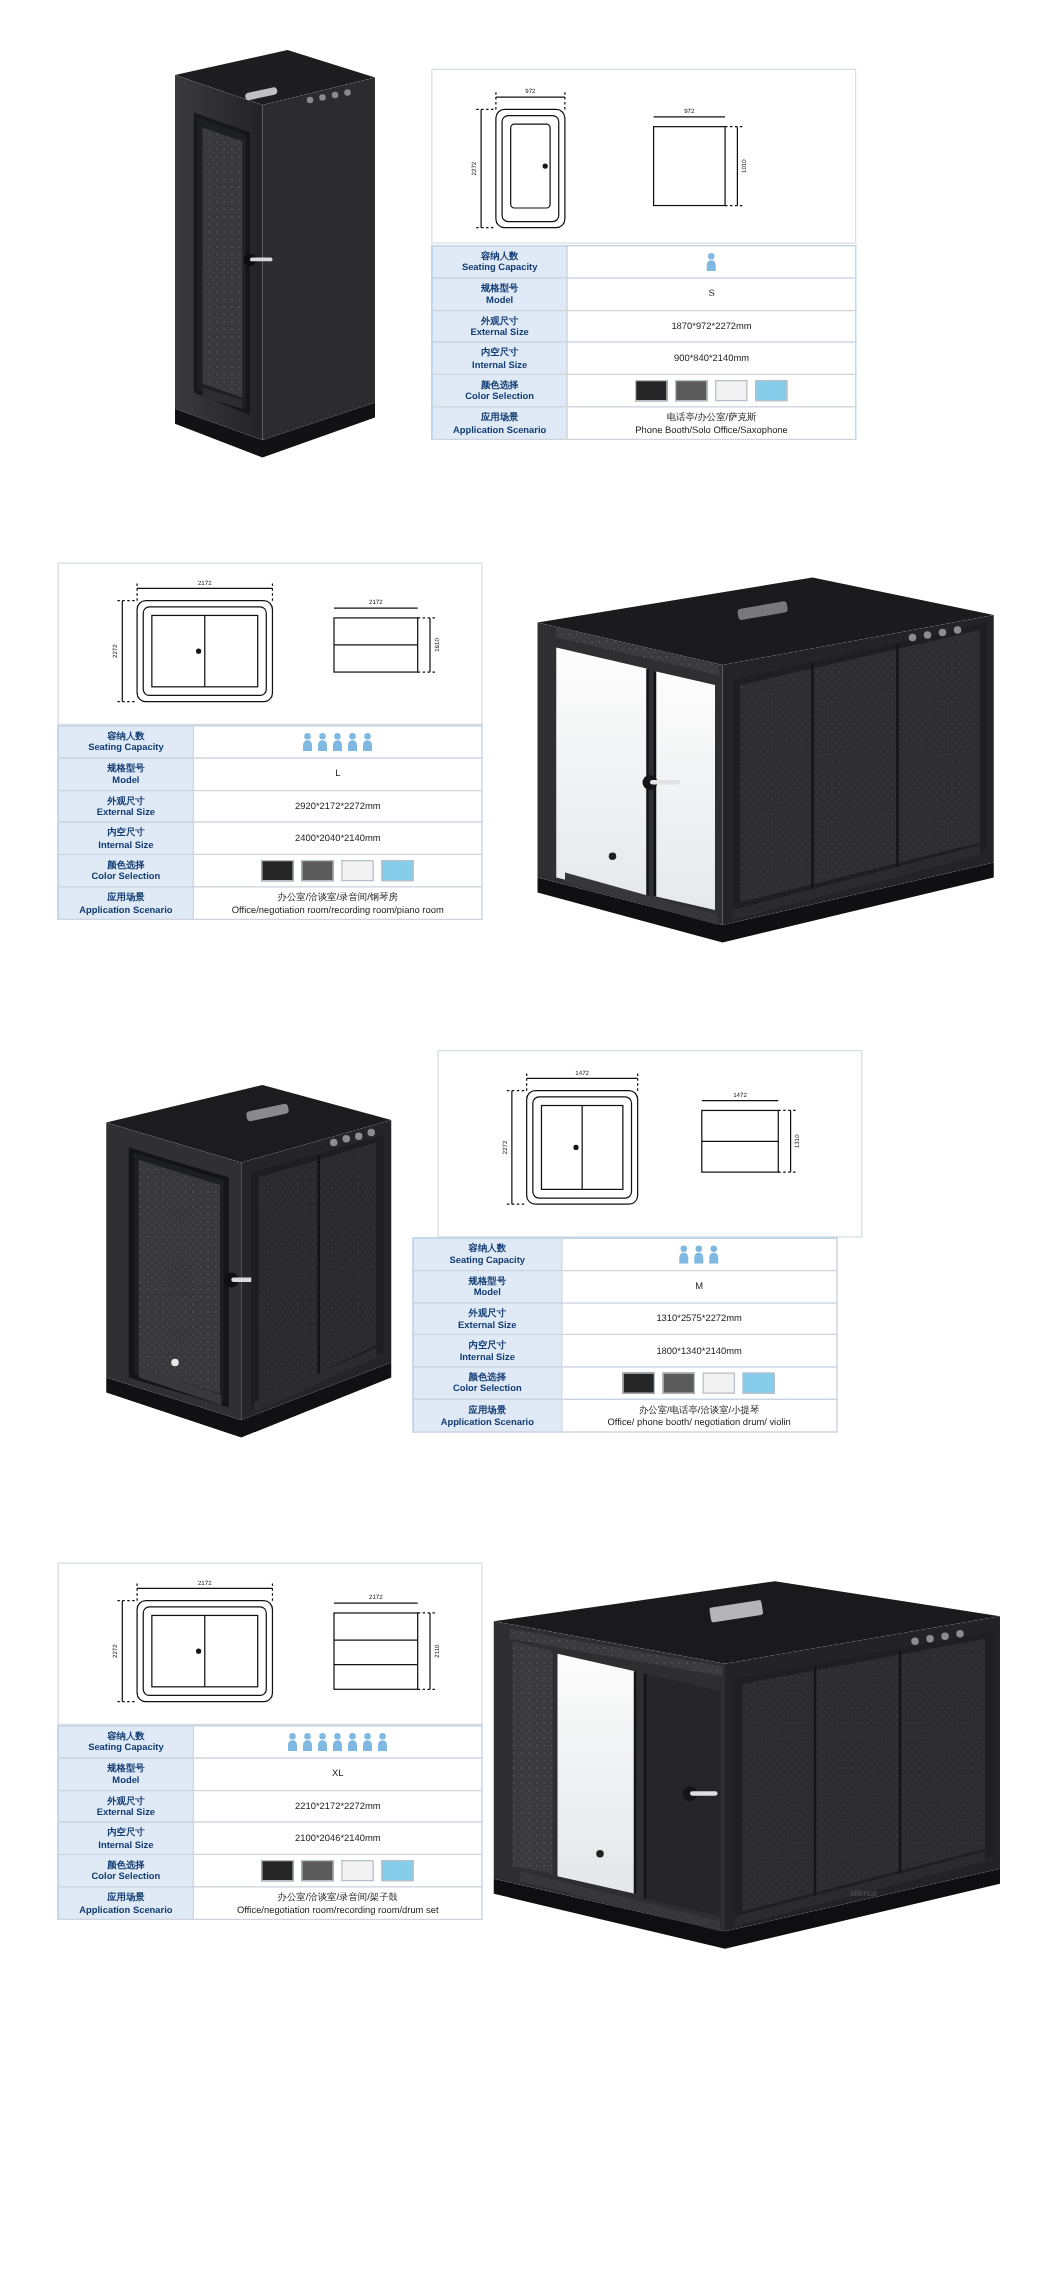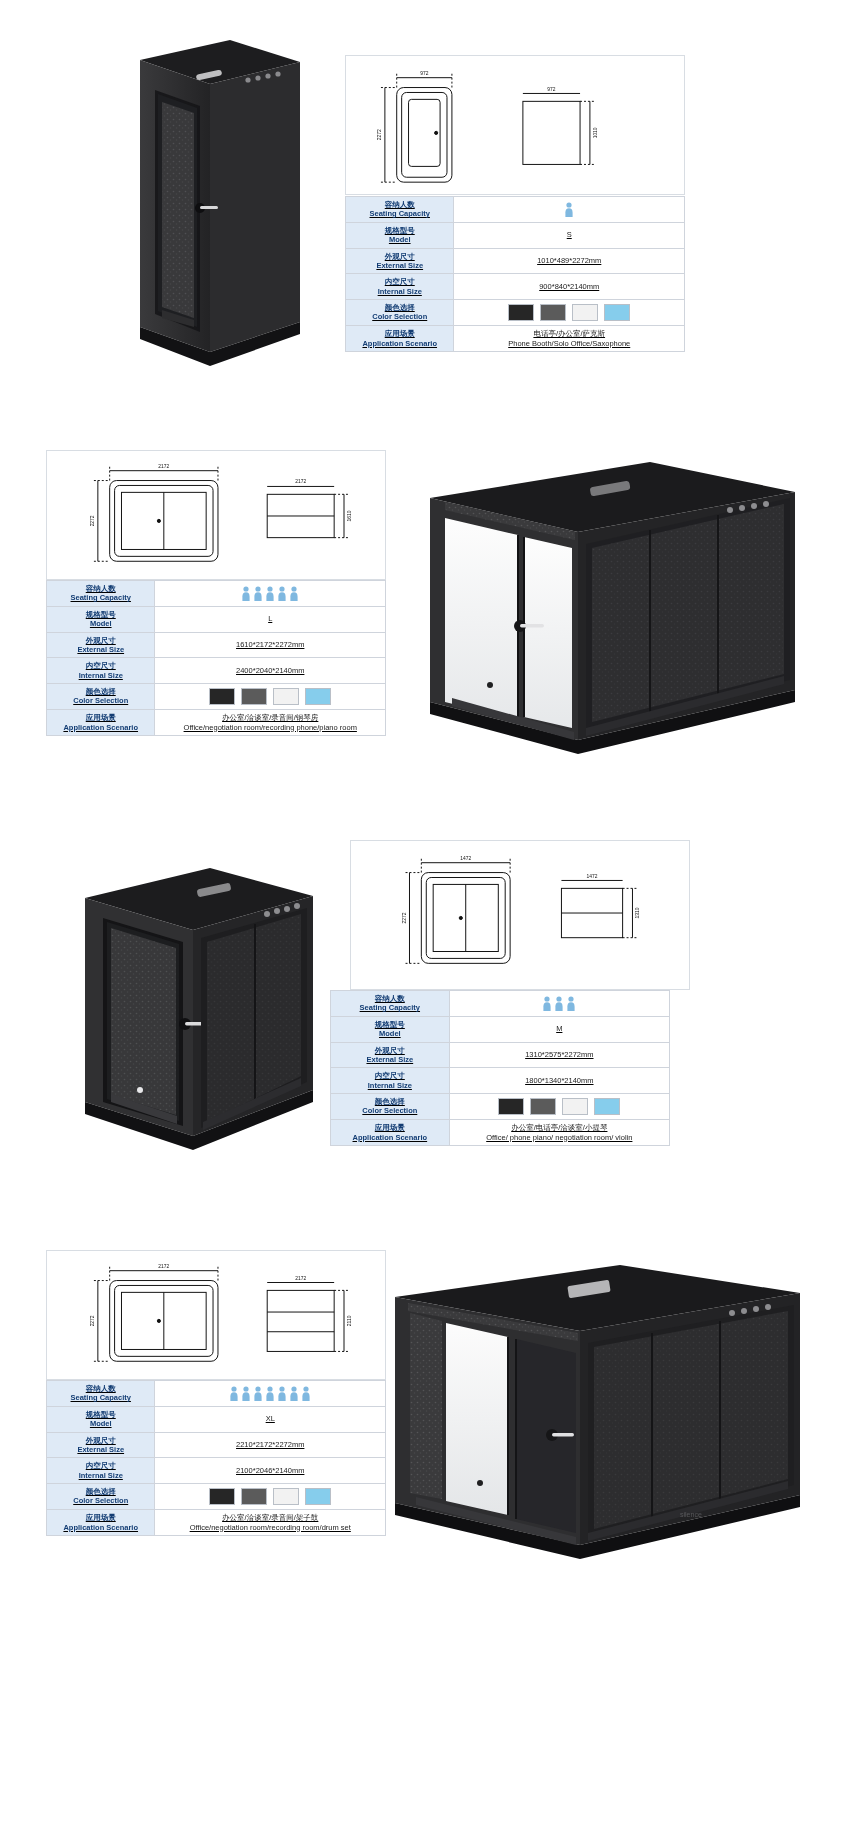--- a/index.html
+++ b/index.html
@@ -23,21 +23,20 @@
   
   .booth-wrap { position: absolute; }
   .booth { width: 100%; height: 100%; display: block; }
 
   
   .spec {
     border-collapse: collapse;
     width: 100%;
     table-layout: fixed;
     background: #7dd3fc;
-    text-decoration: underline;
   }
   .spec td {
     border: 1px solid #cfd4dc;
     vertical-align: middle;
   }
   .spec td.label {
     background: #dfeaf6;
     color: #123c73;
     text-align: center;
     font-weight: bold;
@@ -179,21 +178,21 @@
               <span class="cn">规格型号</span>
               <span class="en">Model</span>
             </td>
             <td class="value">S</td>
           </tr>
           <tr>
             <td class="label">
               <span class="cn">外观尺寸</span>
               <span class="en">External Size</span>
             </td>
-            <td class="value">1010*489*2272mm</td>
+            <td class="value">1870*972*2272mm</td>
           </tr>
           <tr>
             <td class="label">
               <span class="cn">内空尺寸</span>
               <span class="en">Internal Size</span>
             </td>
             <td class="value">900*840*2140mm</td>
           </tr>
           <tr>
             <td class="label">
@@ -298,21 +297,21 @@
               <span class="cn">规格型号</span>
               <span class="en">Model</span>
             </td>
             <td class="value">L</td>
           </tr>
           <tr>
             <td class="label">
               <span class="cn">外观尺寸</span>
               <span class="en">External Size</span>
             </td>
-            <td class="value">1610*2172*2272mm</td>
+            <td class="value">2920*2172*2272mm</td>
           </tr>
           <tr>
             <td class="label">
               <span class="cn">内空尺寸</span>
               <span class="en">Internal Size</span>
             </td>
             <td class="value">2400*2040*2140mm</td>
           </tr>
           <tr>
             <td class="label">
@@ -328,21 +327,21 @@
               </div>
             </td>
           </tr>
           <tr>
             <td class="label">
               <span class="cn">应用场景</span>
               <span class="en">Application Scenario</span>
             </td>
             <td class="value">
               <div>办公室/洽谈室/录音间/钢琴房</div>
-              <div>Office/negotiation room/recording phone/piano room</div>
+              <div>Office/negotiation room/recording room/piano room</div>
             </td>
           </tr>
         </tbody>
       </table>
     </div>
 
     <div class="booth-wrap" style="left:400px;top:10px;width:410px;height:330px;">
       <svg class="booth" viewBox="0 0 410 330" xmlns="http://www.w3.org/2000/svg">
         <defs>
           <pattern id="feltL" width="6" height="6" patternUnits="userSpaceOnUse">
@@ -540,21 +539,21 @@
               </div>
             </td>
           </tr>
           <tr>
             <td class="label">
               <span class="cn">应用场景</span>
               <span class="en">Application Scenario</span>
             </td>
             <td class="value">
               <div>办公室/电话亭/洽谈室/小提琴</div>
-              <div>Office/ phone piano/ negotiation room/ violin</div>
+              <div>Office/ phone booth/ negotiation drum/ violin</div>
             </td>
           </tr>
         </tbody>
       </table>
     </div>
   </div>
 
   <div class="block" style="left:0;top:1235px;width:850px;height:580px;">
 
     <div class="drawing" style="left:46px;top:15px;width:340px;height:130px;">

